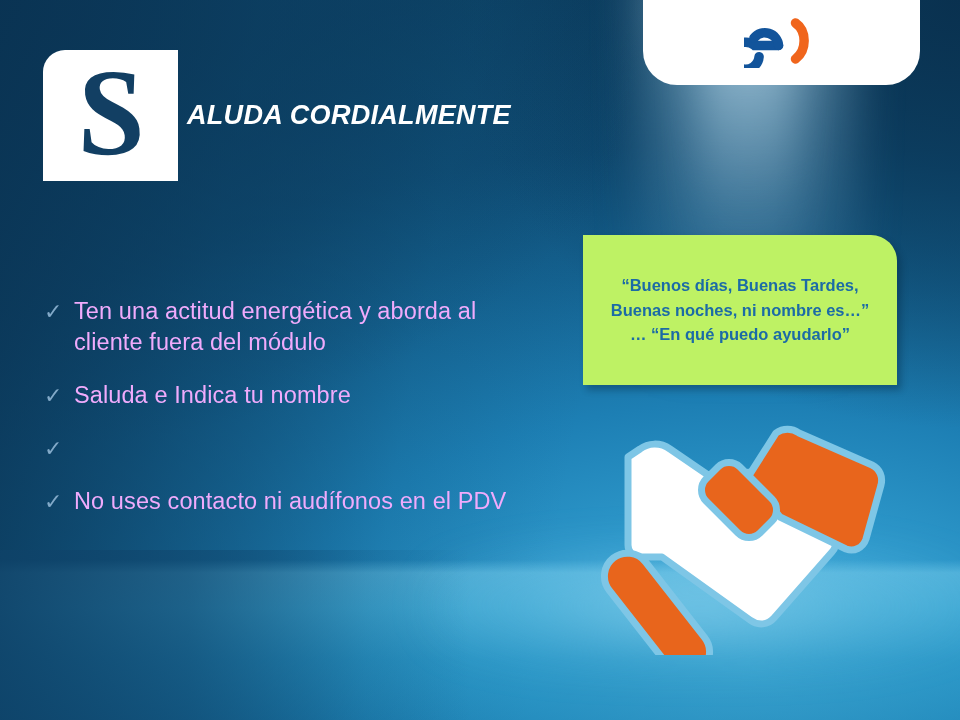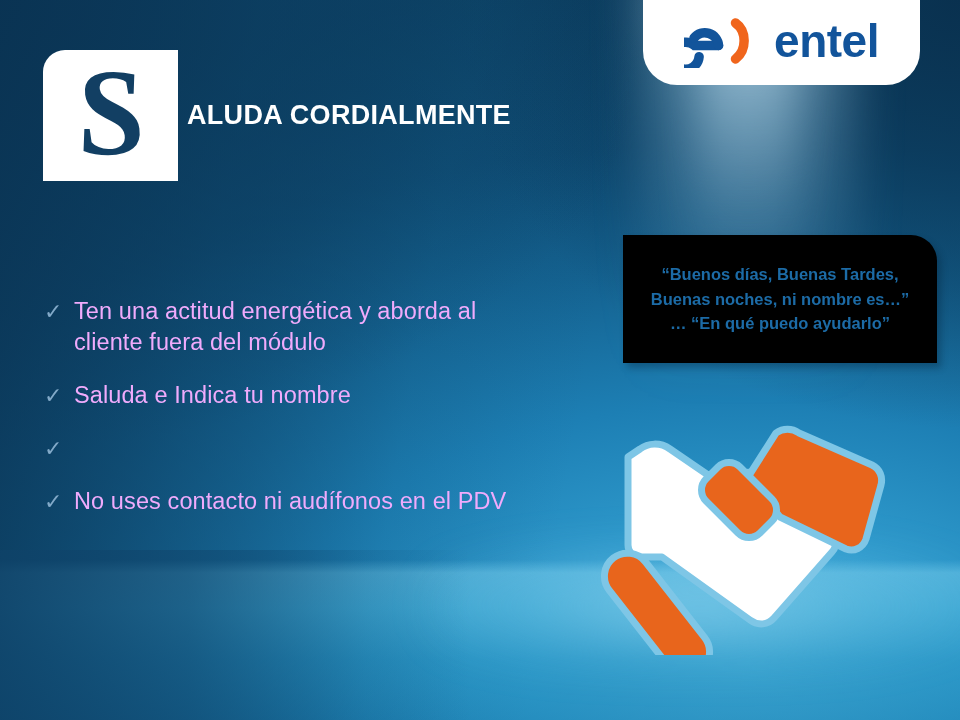--- a/index.html
+++ b/index.html
@@ -150,20 +150,21 @@
   }
   .header-title {
     position: absolute;
     left: 187px;
     top: 100px;
     font-size: 27px;
     font-weight: bold;
     color: #ffffff;
     letter-spacing: 0.3px;
     white-space: nowrap;
+    font-style: italic;
   }
 
   
   .bullets {
     position: absolute;
     left: 44px;
     top: 296px;
     width: 480px;
   }
   .bullet {
@@ -185,28 +186,27 @@
     line-height: 31px;
     letter-spacing: 0.1px;
   }
 
   
   .callout {
     position: absolute;
     left: 583px;
     top: 235px;
     width: 314px;
-    height: 128px;
-    background: #000000;
+    height: 150px;
+    background: #bef264;
     border-radius: 0 26px 0 0;
     box-shadow: 4px 5px 7px rgba(3,30,52,0.33);
     display: flex;
     align-items: center;
     justify-content: center;
-    margin-left: 40px;
   }
   .callout-text {
     color: #1c6ba6;
     font-size: 16.5px;
     font-weight: bold;
     line-height: 1.5;
     text-align: center;
     padding: 0 12px;
     white-space: pre-line;
   }
@@ -236,21 +236,20 @@
   <div class="floor-left-dark"></div>
 
   <div class="logo-panel">
     <span class="logo-mark">
       <svg viewBox="0 0 76 54" width="76" height="54" aria-hidden="true">
         <path d="M34.5,31.5 H10.5 a13.5,13.5 0 1 0 4.6,11.2" fill="none" stroke="#12549b" stroke-width="9.5" stroke-linecap="round"></path>
         <path d="M10.0,24.0 a13.8,13.8 0 0 1 24.6,7.5" fill="none" stroke="#12549b" stroke-width="9.5" stroke-linecap="round"></path>
         <path d="M51.5,9.0 C63.0,17.0 63.0,36.5 51.5,45.0" fill="none" stroke="#f0651c" stroke-width="9.5" stroke-linecap="round"></path>
       </svg>
     </span>
-    <span class="logo-word">entel</span>
   </div>
 
   <div class="s-box">
     <span class="s-letter">S</span>
   </div>
   <div class="header-title">ALUDA CORDIALMENTE</div>
 
   <div class="bullets">
     <div class="bullet">
       <span class="check">✓</span>

